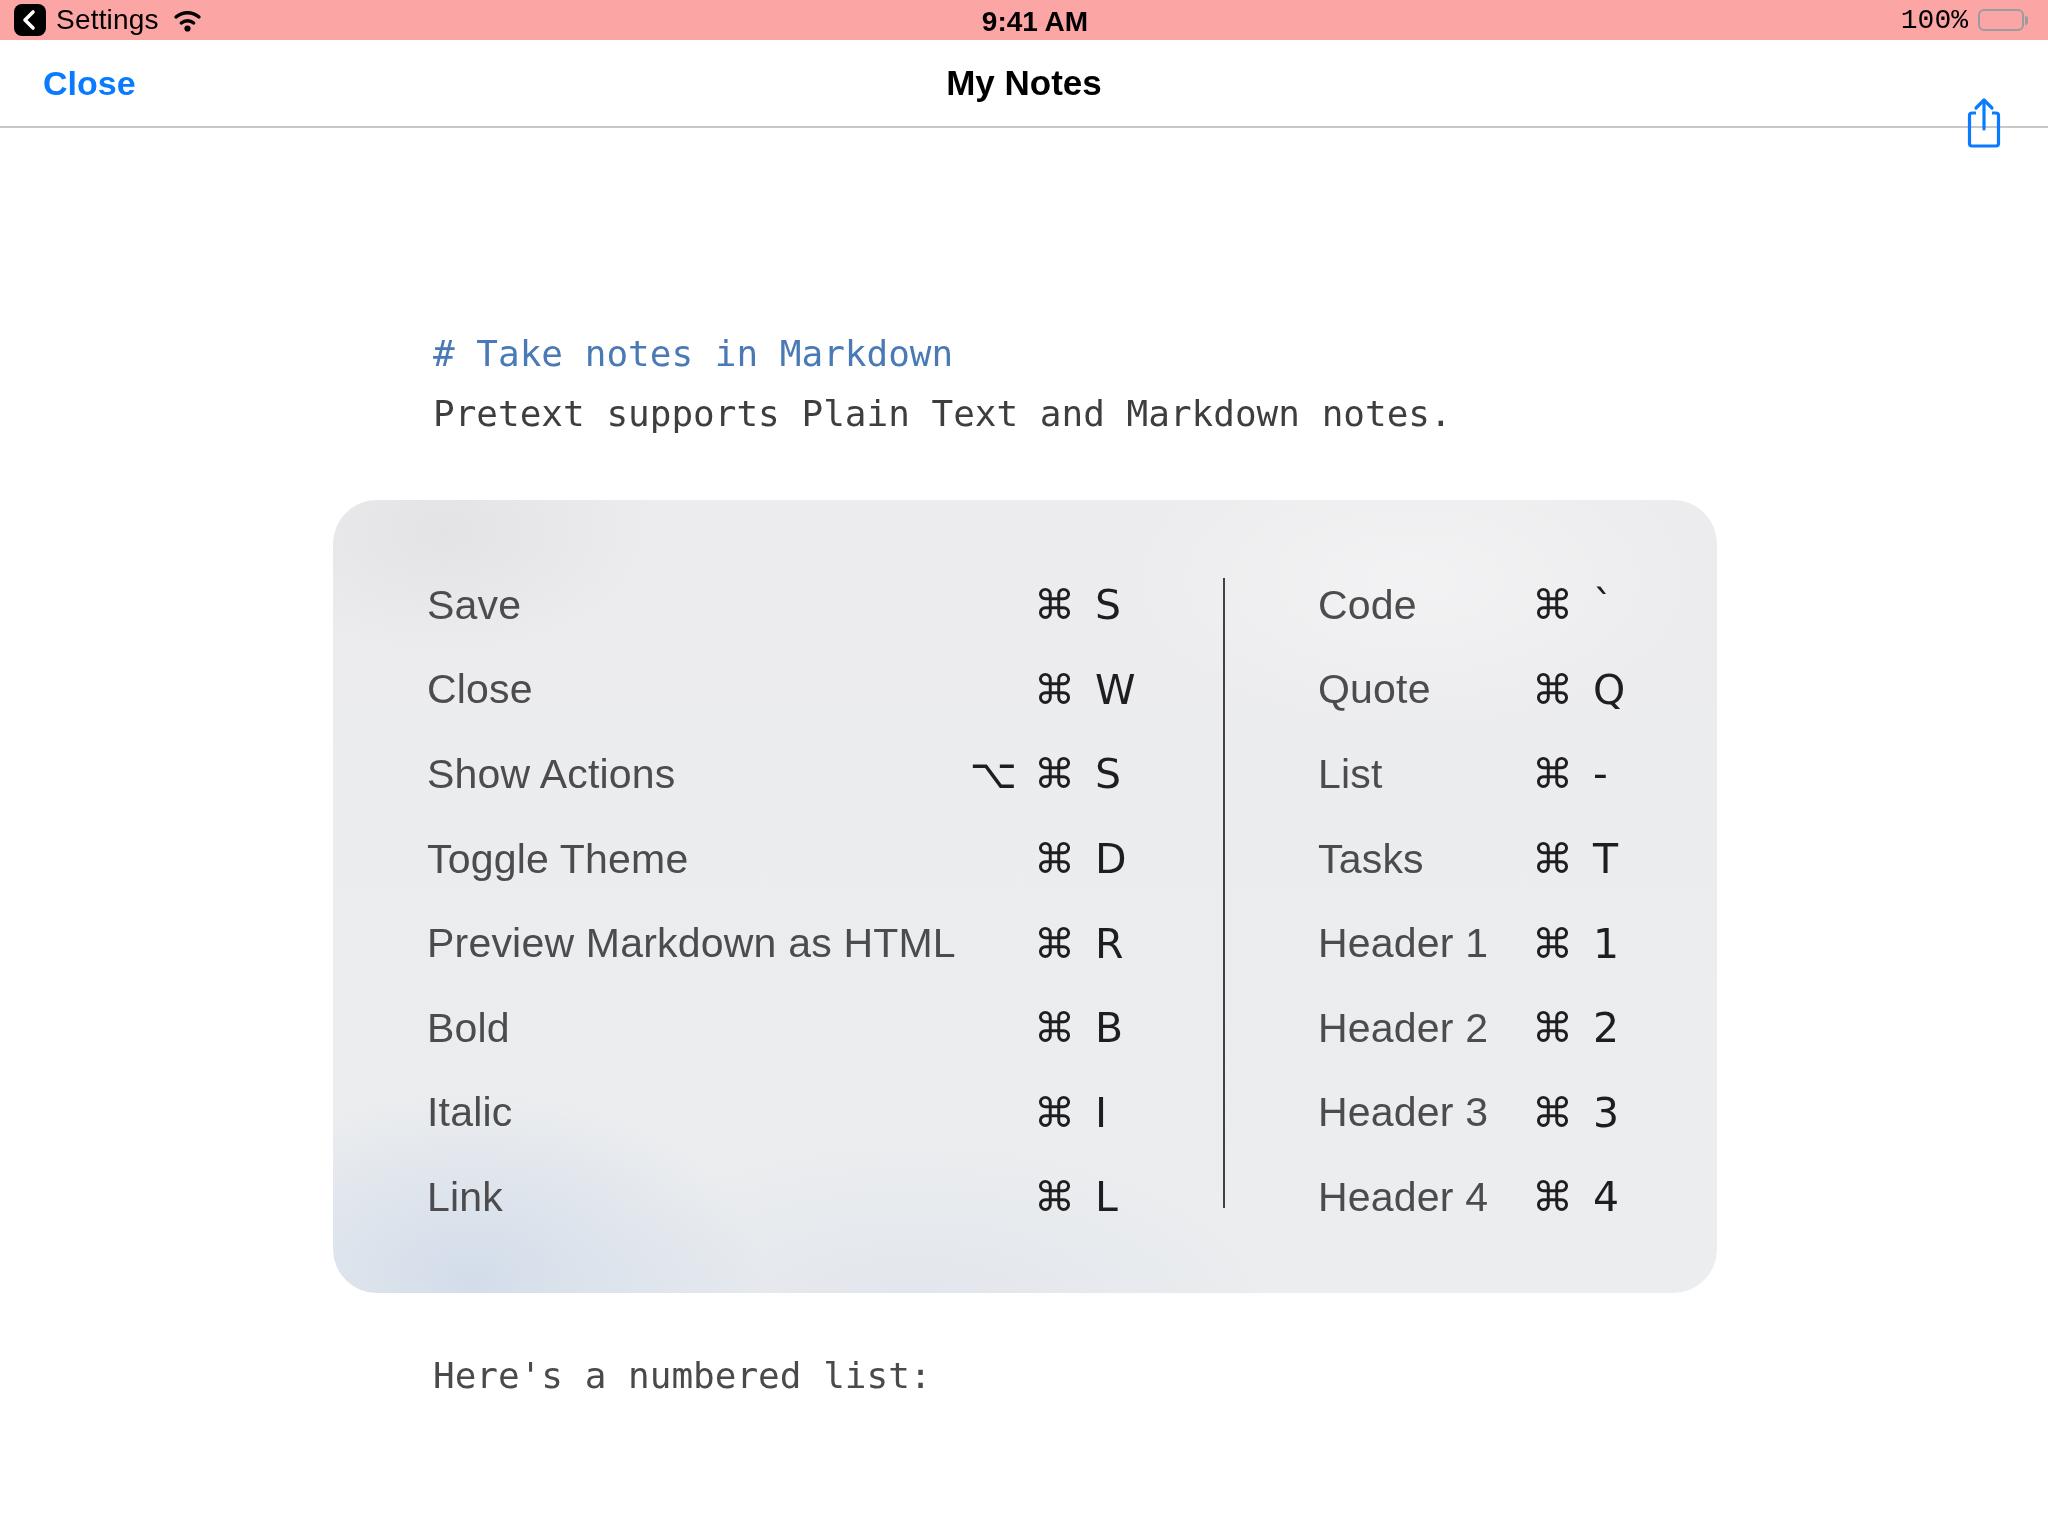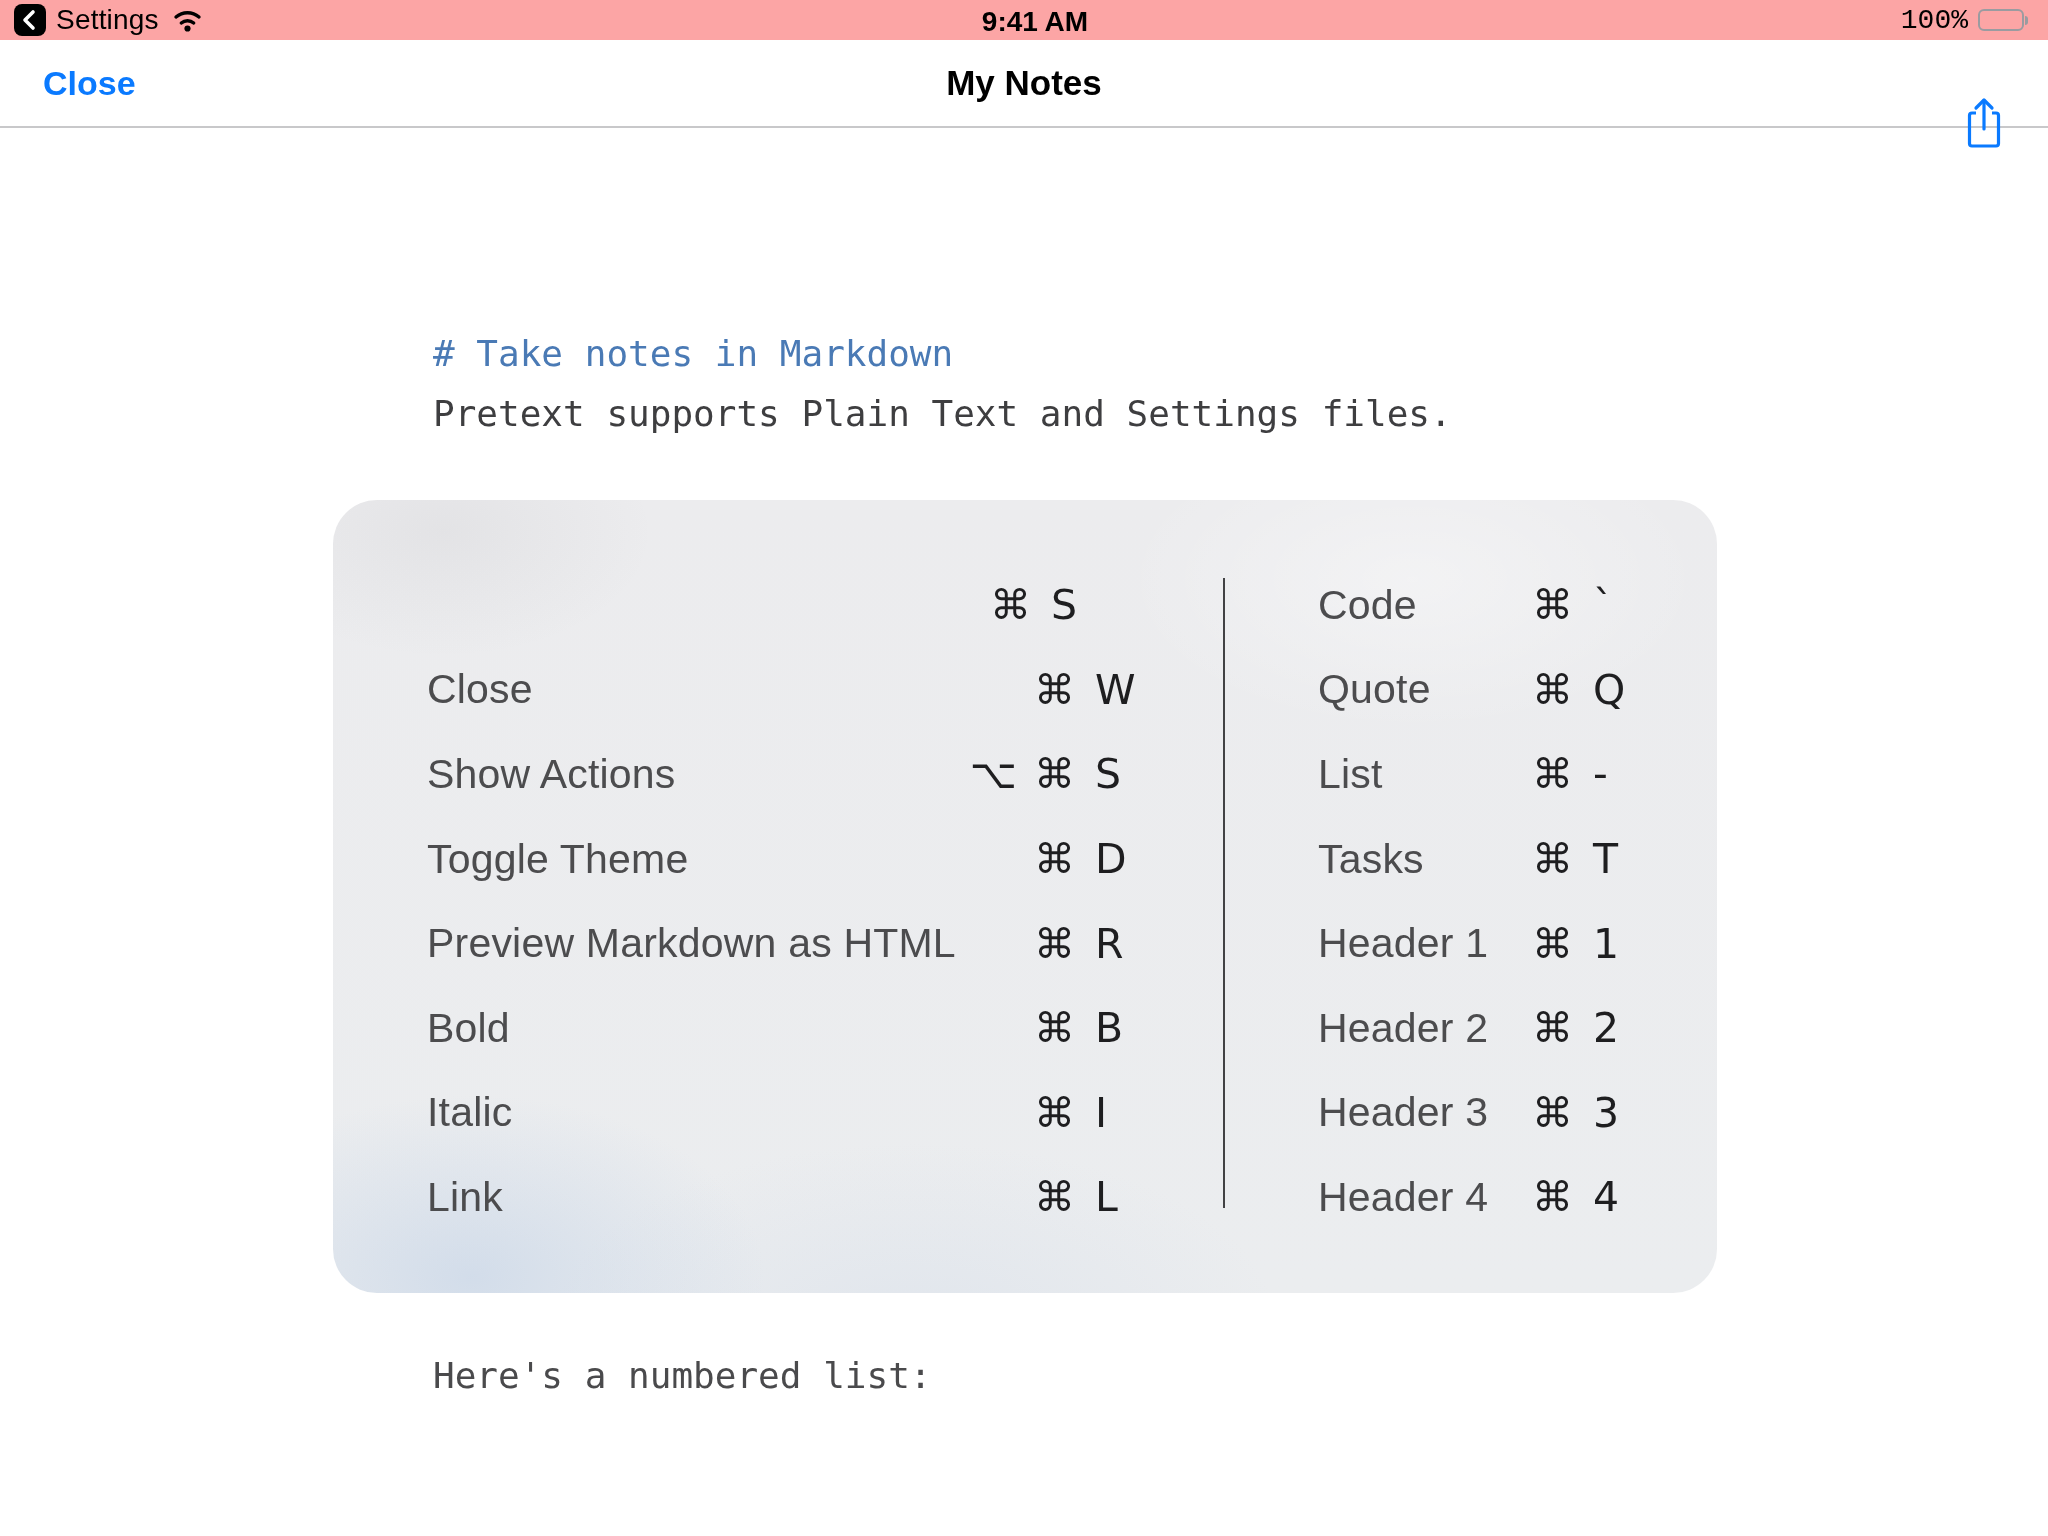--- a/index.html
+++ b/index.html
@@ -140,39 +140,40 @@
       <rect x="5.5" y="17" width="29" height="33" rx="2.5" fill="none" stroke="#0a7aff" stroke-width="3.2"></rect>
       <rect x="12" y="15" width="16" height="5" fill="#fff"></rect>
       <line x1="20" y1="4.5" x2="20" y2="33" stroke="#0a7aff" stroke-width="3.2" stroke-linecap="round"></line>
       <polyline points="12,12 20,4 28,12" fill="none" stroke="#0a7aff" stroke-width="3.2" stroke-linecap="round" stroke-linejoin="round"></polyline>
     </svg>
   </button>
 </div>
 
 <div class="editor">
   <div class="mono md-heading"># Take notes in Markdown</div>
-  <div class="mono md-para">Pretext supports Plain Text and Settings files.</div>
+  <div class="mono md-para">Pretext supports Plain Text and Markdown notes.</div>
   <div class="mono md-intro">Here's a numbered list:</div>
 
   <ul class="mono md-list">
     
   
       
     
       
     
       
     </ul>
 
   <div class="panel">
     <div class="panel-divider"></div>
 
     <div class="sc-col sc-col-left">
 
         <div class="sc-row">
+          <span class="sc-label">Save</span>
           <span class="sc-mods">⌘</span>
           <span class="sc-key">S</span>
         </div>
 
         <div class="sc-row">
           <span class="sc-label">Close</span>
           <span class="sc-mods">⌘</span>
           <span class="sc-key">W</span>
         </div>
 

